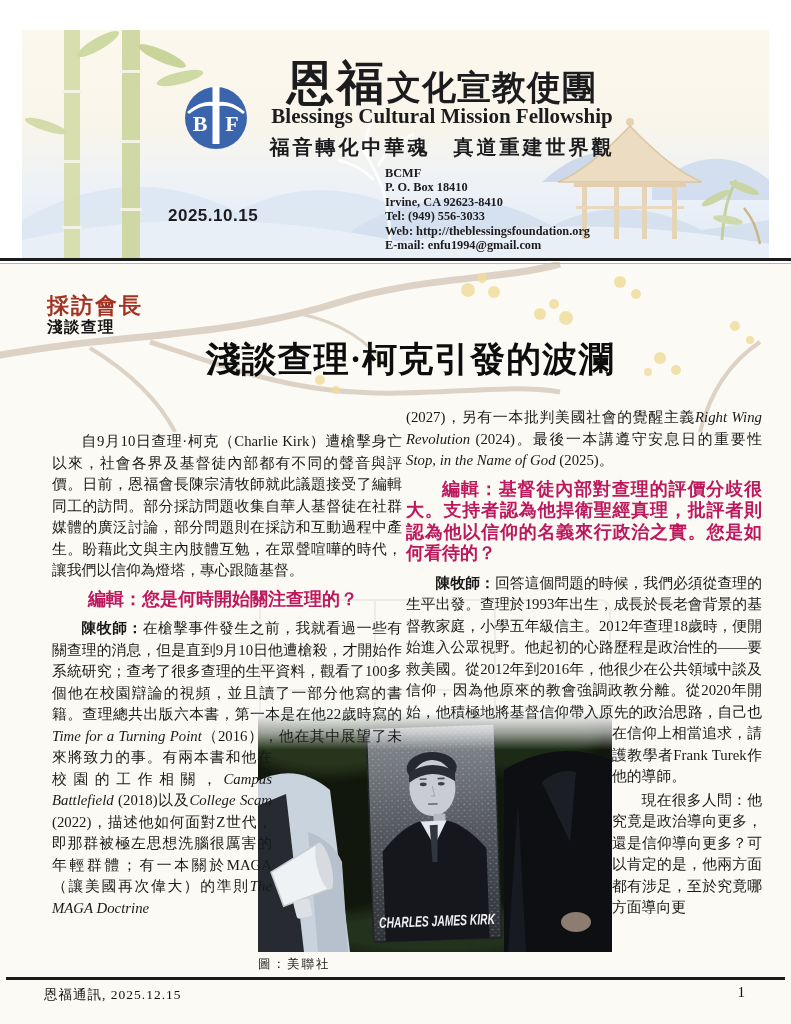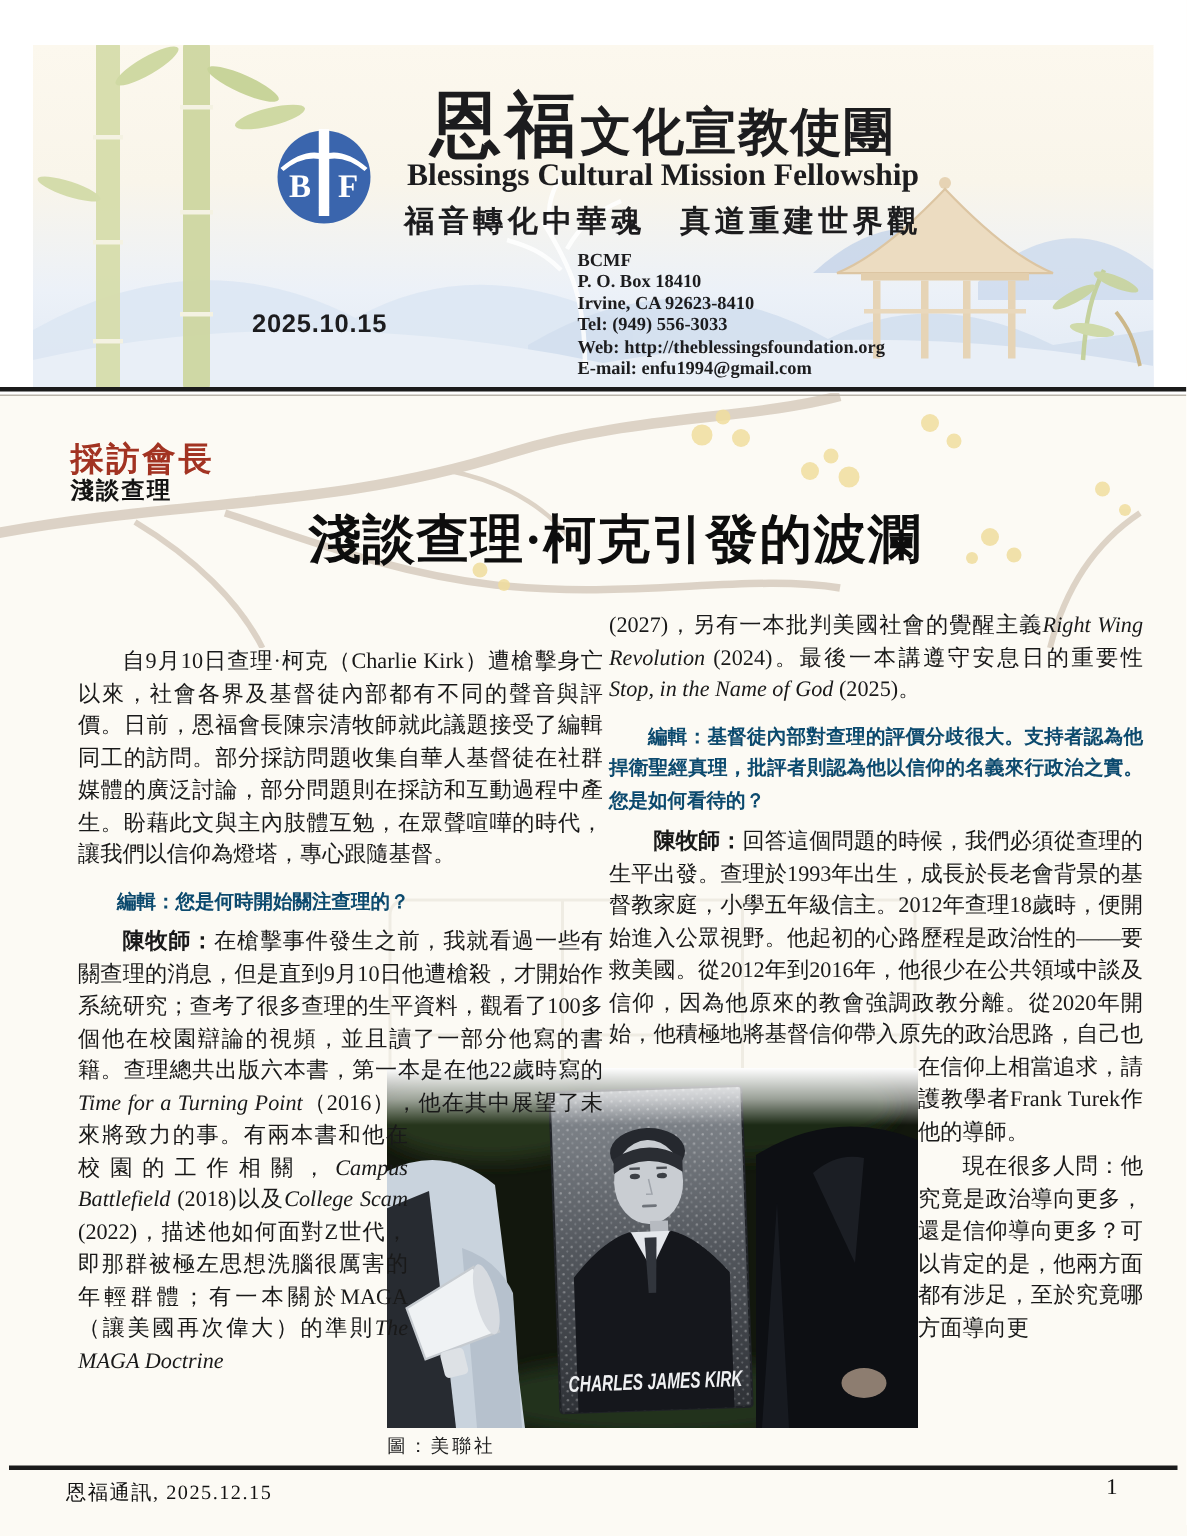--- a/index.html
+++ b/index.html
@@ -33,22 +33,22 @@
           font-weight:bold;font-size:15.5px;letter-spacing:1.5px;color:#141414;z-index:2;}
   .headline{position:absolute;left:60px;top:336px;width:700px;text-align:center;font-weight:bold;
             font-size:35px;letter-spacing:1px;color:#0d0d0d;z-index:2;white-space:nowrap;}
 
   .cols{position:absolute;left:40px;top:407px;width:722px;z-index:2;}
   .col-left{position:absolute;left:12px;top:0;width:350px;margin-top:24px;}
   .col-right{position:absolute;left:366px;top:0;width:356px;}
   .col-left,.col-right{font-size:14.8px;line-height:21.5px;text-align:justify;color:#191919;}
   .para{margin:0 0 2px 0;text-indent:2em;}
   .para.cont{text-indent:0;}
-  .q{font-family:Liberation Serif, serif;font-weight:bold;color:#0c4a6e;
-     margin:8px 0 7px 0;text-indent:2em;font-size:13px;line-height:21.5px;}
+  .q{font-family:Liberation Mono, monospace;font-weight:bold;color:#be185d;
+     margin:8px 0 7px 0;text-indent:2em;font-size:18px;line-height:21.5px;}
   .it{font-style:italic;}
   .bd{font-family:"Liberation Sans","DejaVu Sans",sans-serif;font-weight:bold;}
   .spacer-photo-left{float:right;width:130px;height:216px;}
   .spacer-photo-right{float:left;width:206px;height:230px;}
 
   .photo{position:absolute;left:258px;top:712px;width:354px;height:240px;z-index:1;}
   .caption{position:absolute;left:258px;top:956px;width:354px;text-align:left;font-size:12.5px;
            letter-spacing:2px;color:#222;z-index:4;}
 
   

